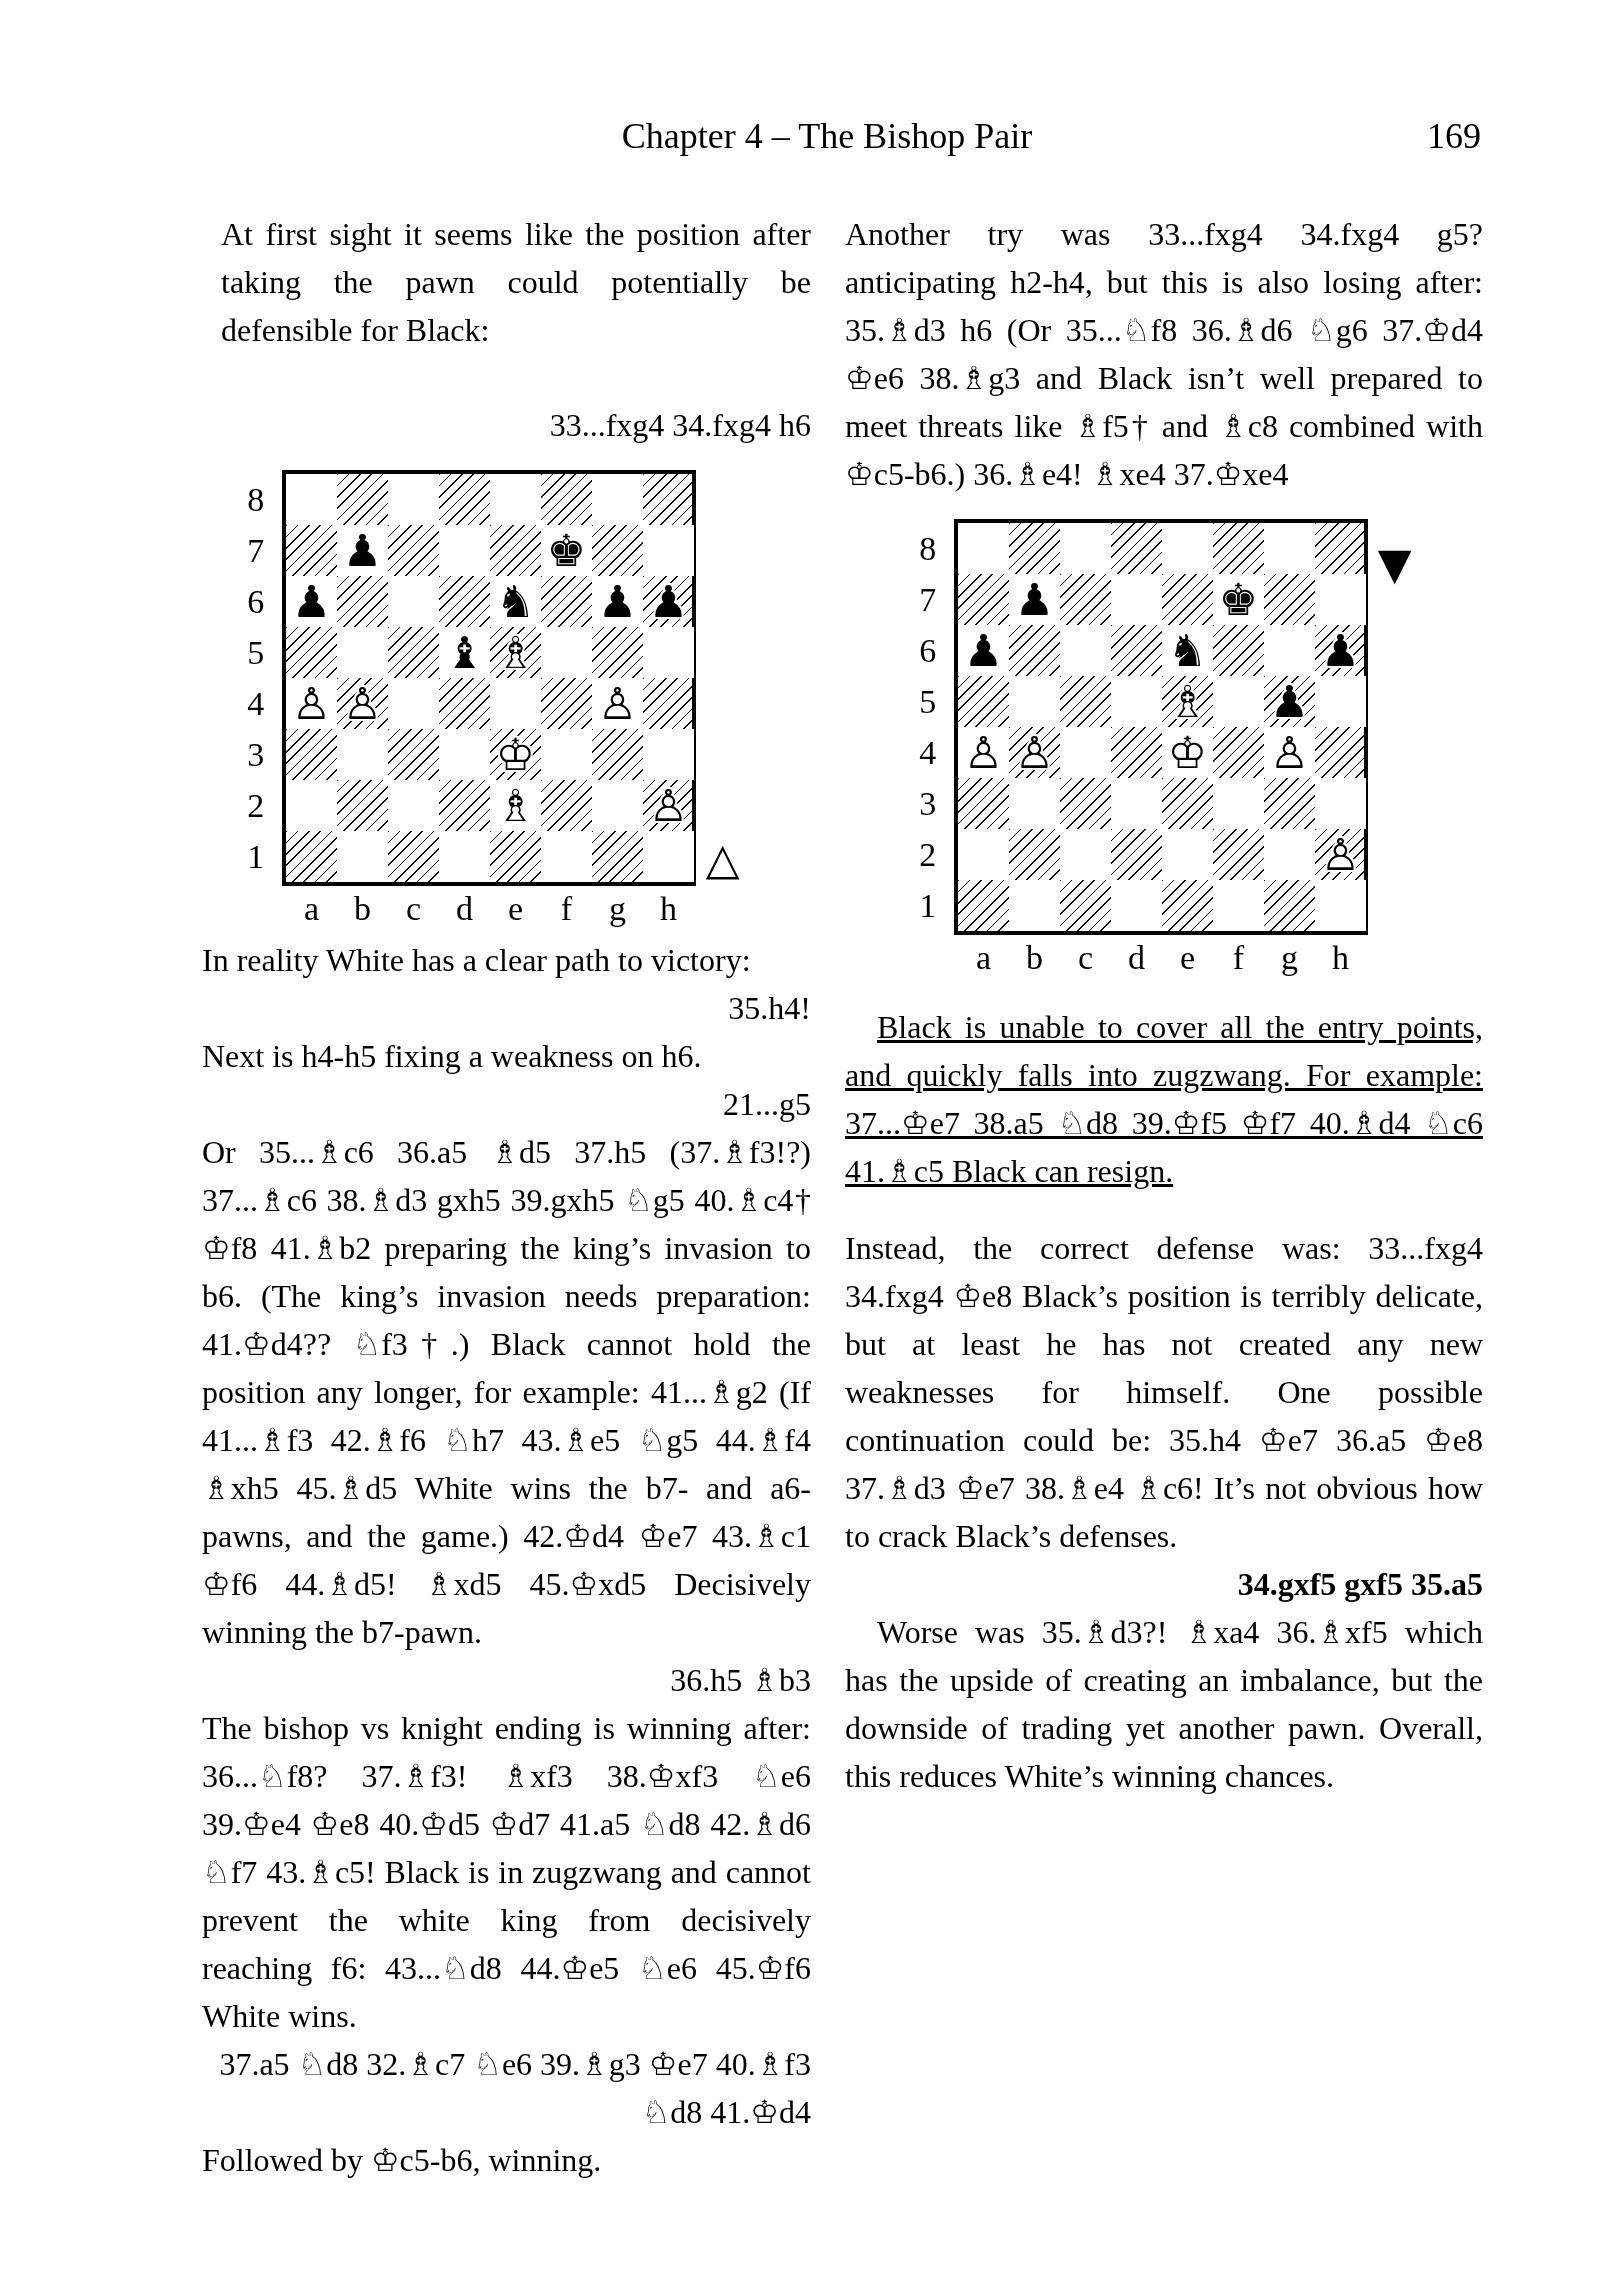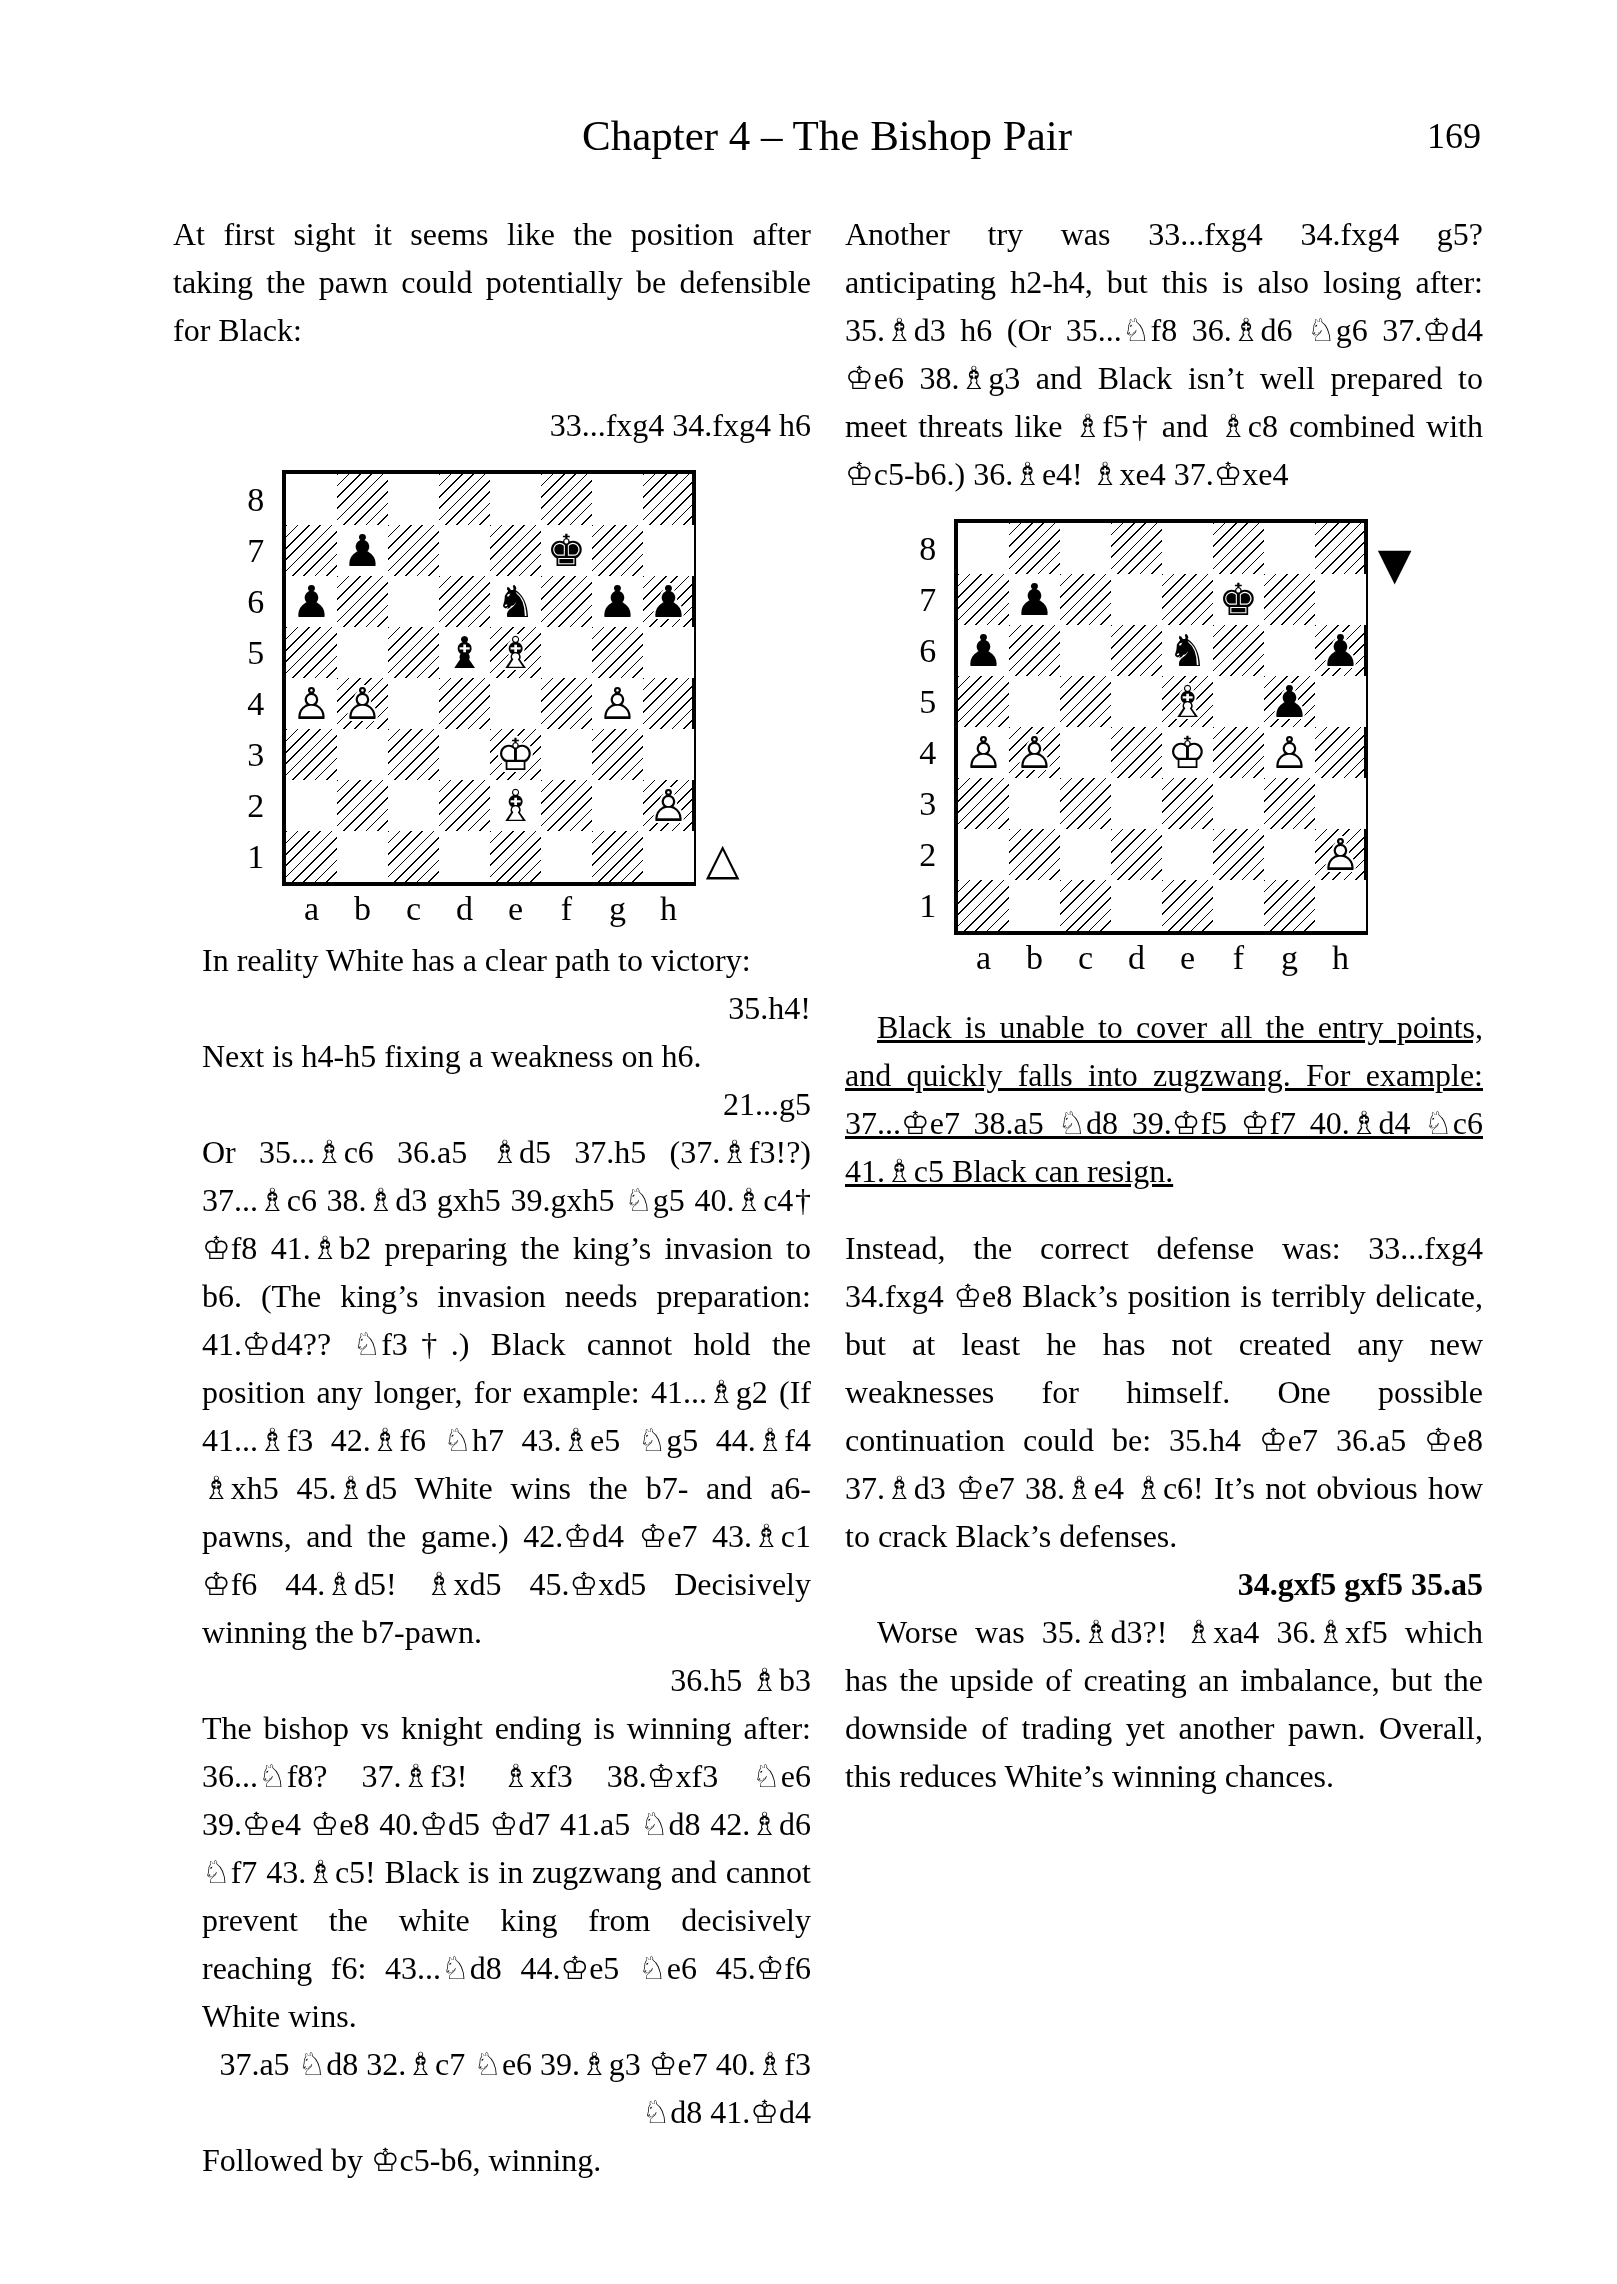--- a/index.html
+++ b/index.html
@@ -6,35 +6,35 @@
   html, body { width:1618px; height:2284px; }
   body {
     background:#ffffff; color:#000000;
     font-family:"Liberation Serif","DejaVu Serif",serif;
     font-size:32px; line-height:48px;
     position:relative; overflow:hidden;
   }
 
   
   .page-header { position:absolute; top:111px; left:173px; width:1308px; height:50px; }
-  .chapter-title { text-align:center; font-size:43px; line-height:50px; }
+  .chapter-title { text-align:center; font-size:36px; line-height:50px; }
   .page-number { position:absolute; right:0; top:0; font-size:36px; line-height:50px; }
 
   
   .column { position:absolute; top:210px; width:638px; }
   .left-column  { left:173px; }
   .right-column { left:845px; }
 
   p { text-align:justify; }
   .move-line { text-align:right; }
   .bold { font-weight:bold; }
   .fl-indent  { text-indent:29px; }   
   .fl-indent2 { text-indent:32px; }   
   .variation { padding-left:29px; }   
-  .gap-after { margin-bottom:47px; }
+  .gap-after { margin-bottom:47px;margin-left:48px; }
   .gap-before { margin-top:29px; }
   .gap-before-sm { margin-top:24px;text-decoration:underline; }
 
   
   .diagram { margin:21px 0 6.4px 29px; }
   .diagram-grid { display:flex; align-items:flex-start; }
   .rank-labels { width:80px; padding-top:4px; }
   .rank-label { height:51px; line-height:51px; text-align:right; padding-right:17.7px; font-size:34px; }
   .board {
     display:grid; grid-template-columns:repeat(8,51px); grid-auto-rows:51px;

